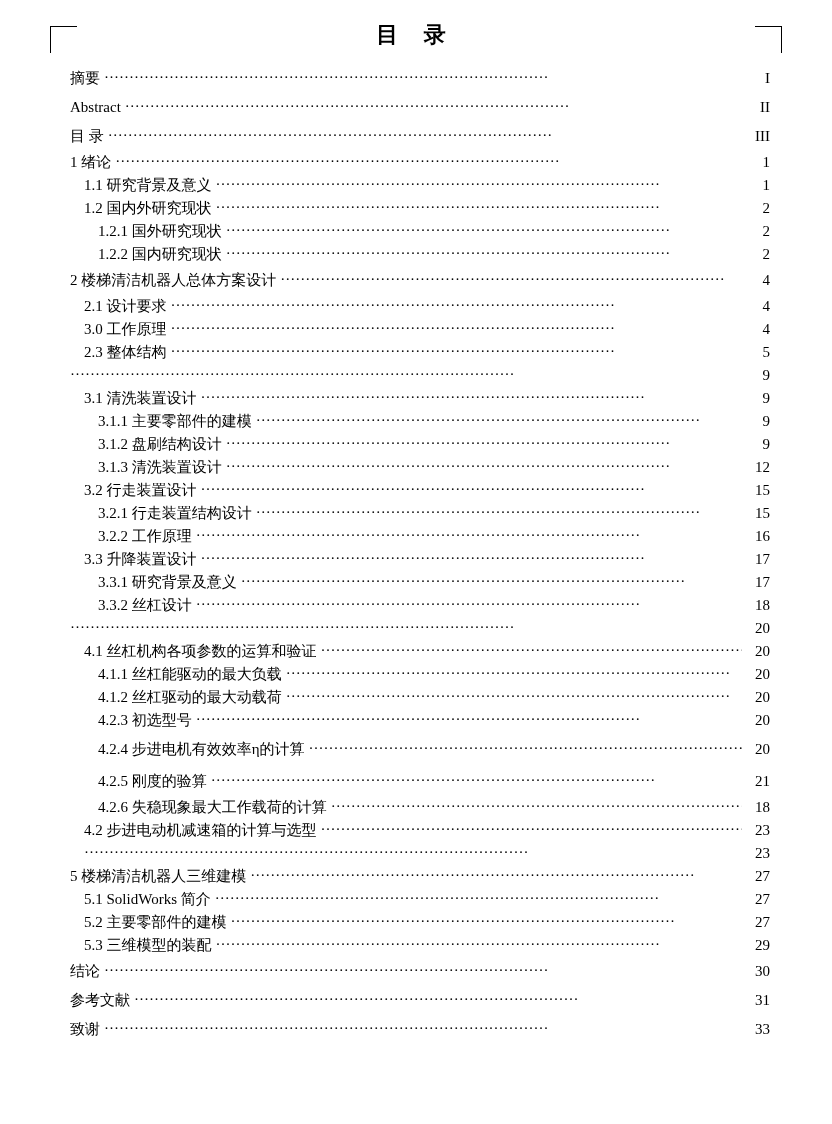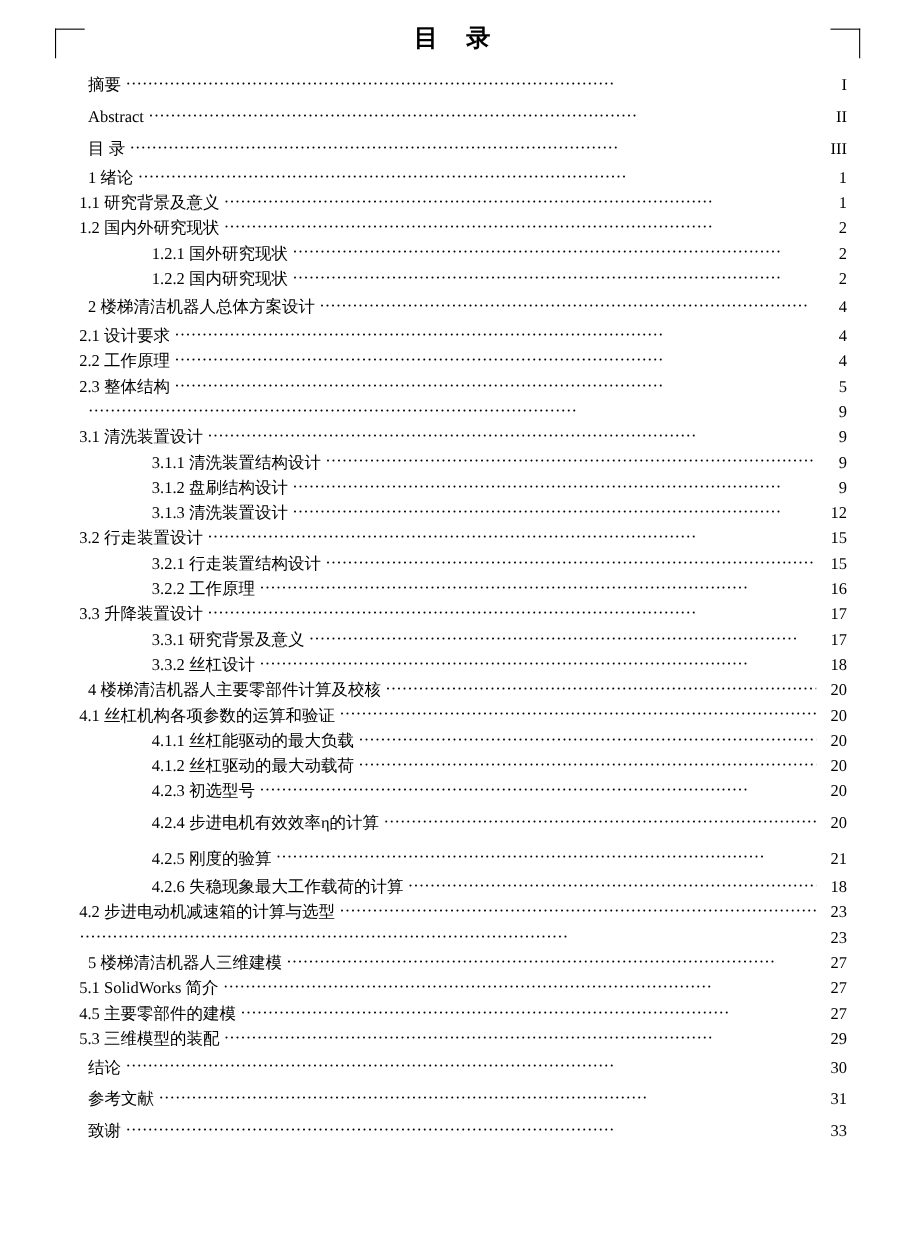--- a/index.html
+++ b/index.html
@@ -67,23 +67,23 @@
     transform: translateY(-1px);
   }
   .toc-row .page-no {
     flex: 0 0 auto;
     padding-left: 6px;
     text-align: right;
     min-width: 22px;
   }
 
   
-  .lvl0 { margin-left: 18px; }
-  .lvl1 { margin-left: 10px; }
-  .lvl2 { margin-left: 76px; justify-content: space-between; }
+  .lvl0 { margin-left: 8px; }
+  .lvl1 { margin-left: 22px; }
+  .lvl2 { margin-left: 36px; justify-content: space-between; }
   .loose { padding: 7px 0; }
   .extraloose { padding: 10px 0; }
 </style>
 </head>
 <body>
 
 <div class="page">
 
   <div class="crop tl"></div>
   <div class="crop tr"></div>
@@ -135,40 +135,40 @@
         <span class="label">2  楼梯清洁机器人总体方案设计</span>
         <span class="dots">·························································································</span>
         <span class="page-no">4</span>
       </div>
       <div class="toc-row lvl1">
         <span class="label">2.1  设计要求</span>
         <span class="dots">·························································································</span>
         <span class="page-no">4</span>
       </div>
       <div class="toc-row lvl1">
-        <span class="label">2.2  工作原理</span>
+        <span class="label">3.0  工作原理</span>
         <span class="dots">·························································································</span>
         <span class="page-no">4</span>
       </div>
       <div class="toc-row lvl1">
         <span class="label">2.3  整体结构</span>
         <span class="dots">·························································································</span>
         <span class="page-no">5</span>
       </div>
       <div class="toc-row lvl0">
         <span class="dots">·························································································</span>
         <span class="page-no">9</span>
       </div>
       <div class="toc-row lvl1">
         <span class="label">3.1  清洗装置设计</span>
         <span class="dots">·························································································</span>
         <span class="page-no">9</span>
       </div>
       <div class="toc-row lvl2">
-        <span class="label">3.1.1  清洗装置结构设计</span>
+        <span class="label">3.1.1  主要零部件的建模</span>
         <span class="dots">·························································································</span>
         <span class="page-no">9</span>
       </div>
       <div class="toc-row lvl2">
         <span class="label">3.1.2  盘刷结构设计</span>
         <span class="dots">·························································································</span>
         <span class="page-no">9</span>
       </div>
       <div class="toc-row lvl2">
         <span class="label">3.1.3  清洗装置设计</span>
@@ -199,21 +199,20 @@
         <span class="label">3.3.1  研究背景及意义</span>
         <span class="dots">·························································································</span>
         <span class="page-no">17</span>
       </div>
       <div class="toc-row lvl2">
         <span class="label">3.3.2  丝杠设计</span>
         <span class="dots">·························································································</span>
         <span class="page-no">18</span>
       </div>
       <div class="toc-row lvl0">
-        <span class="label">4  楼梯清洁机器人主要零部件计算及校核</span>
         <span class="dots">·························································································</span>
         <span class="page-no">20</span>
       </div>
       <div class="toc-row lvl1">
         <span class="label">4.1  丝杠机构各项参数的运算和验证</span>
         <span class="dots">·························································································</span>
         <span class="page-no">20</span>
       </div>
       <div class="toc-row lvl2">
         <span class="label">4.1.1  丝杠能驱动的最大负载</span>
@@ -258,21 +257,21 @@
         <span class="label">5  楼梯清洁机器人三维建模</span>
         <span class="dots">·························································································</span>
         <span class="page-no">27</span>
       </div>
       <div class="toc-row lvl1">
         <span class="label">5.1 SolidWorks 简介</span>
         <span class="dots">·························································································</span>
         <span class="page-no">27</span>
       </div>
       <div class="toc-row lvl1">
-        <span class="label">4.5  主要零部件的建模</span>
+        <span class="label">5.2  主要零部件的建模</span>
         <span class="dots">·························································································</span>
         <span class="page-no">27</span>
       </div>
       <div class="toc-row lvl1">
         <span class="label">5.3  三维模型的装配</span>
         <span class="dots">·························································································</span>
         <span class="page-no">29</span>
       </div>
       <div class="toc-row lvl0 loose">
         <span class="label">结论</span>

